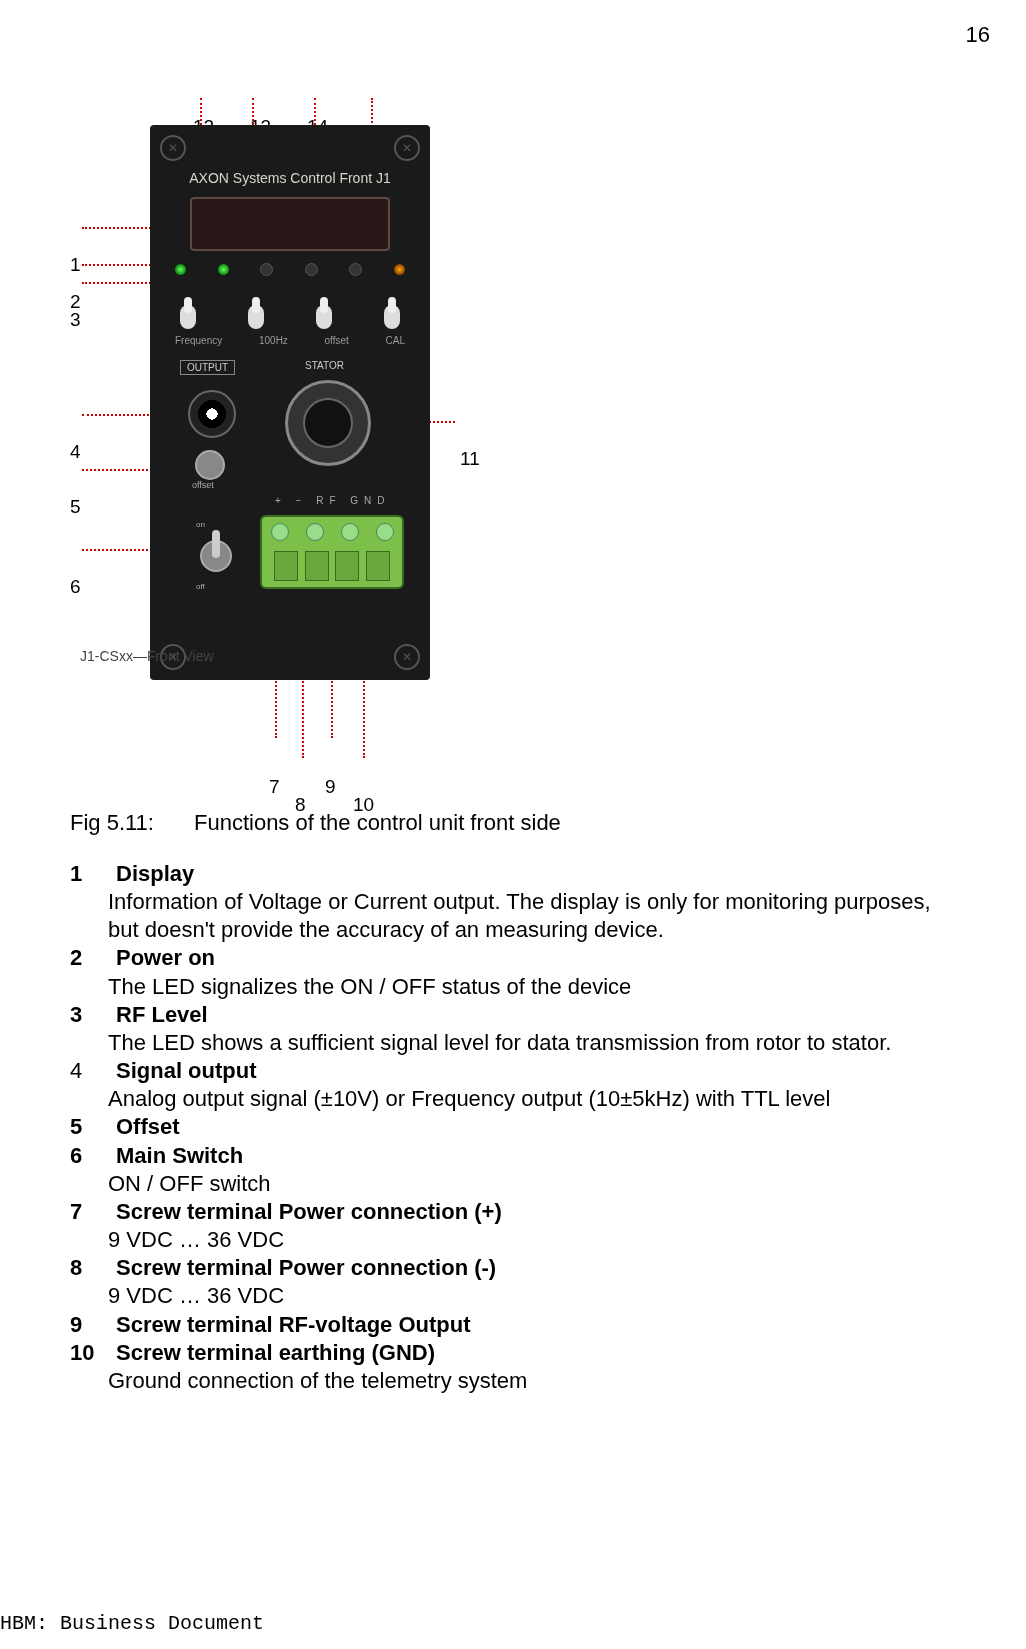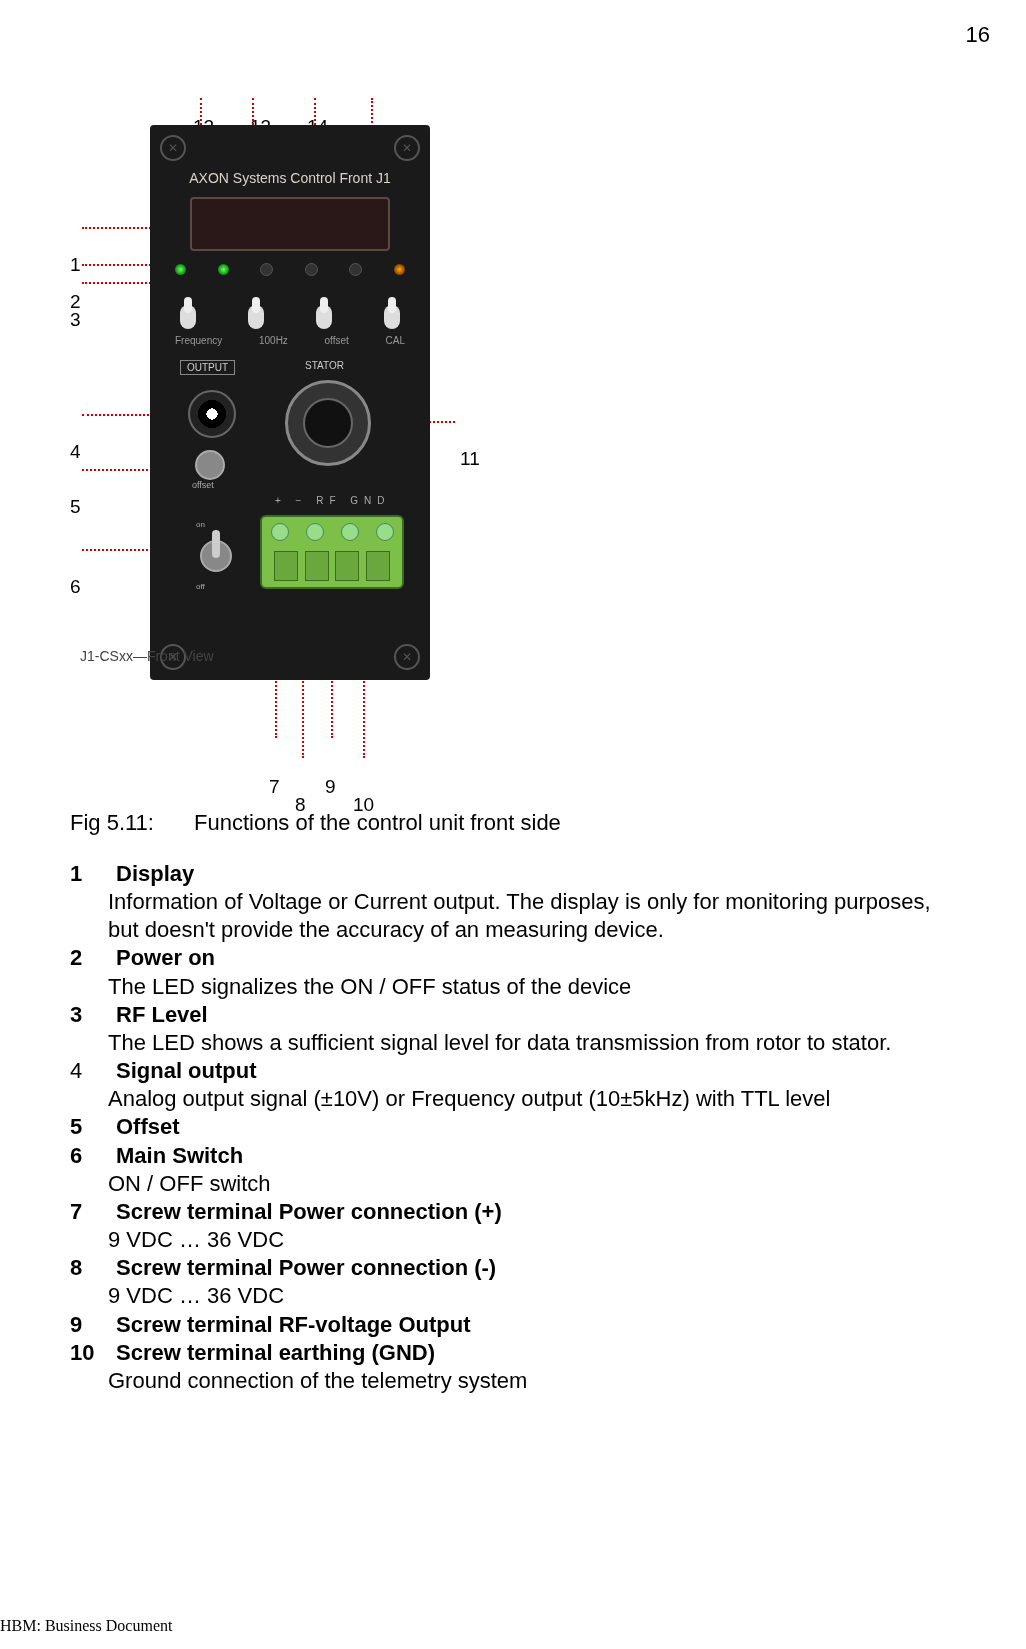--- a/index.html
+++ b/index.html
@@ -18,22 +18,22 @@
   .page-num {
     position: absolute;
     top: 22px;
     right: 36px;
     font-size: 22px;
   }
   .footer {
     position: absolute;
     bottom: 14px;
     left: 0px;
-    font-size: 16px;
-    font-family: Liberation Serif, serif;
+    font-size: 20px;
+    font-family: Liberation Mono, monospace;
   }
 
   
   .fig-wrap {
     position: absolute;
     left: 70px;
     top: 80px;
     width: 460px;
     height: 700px;
   }

